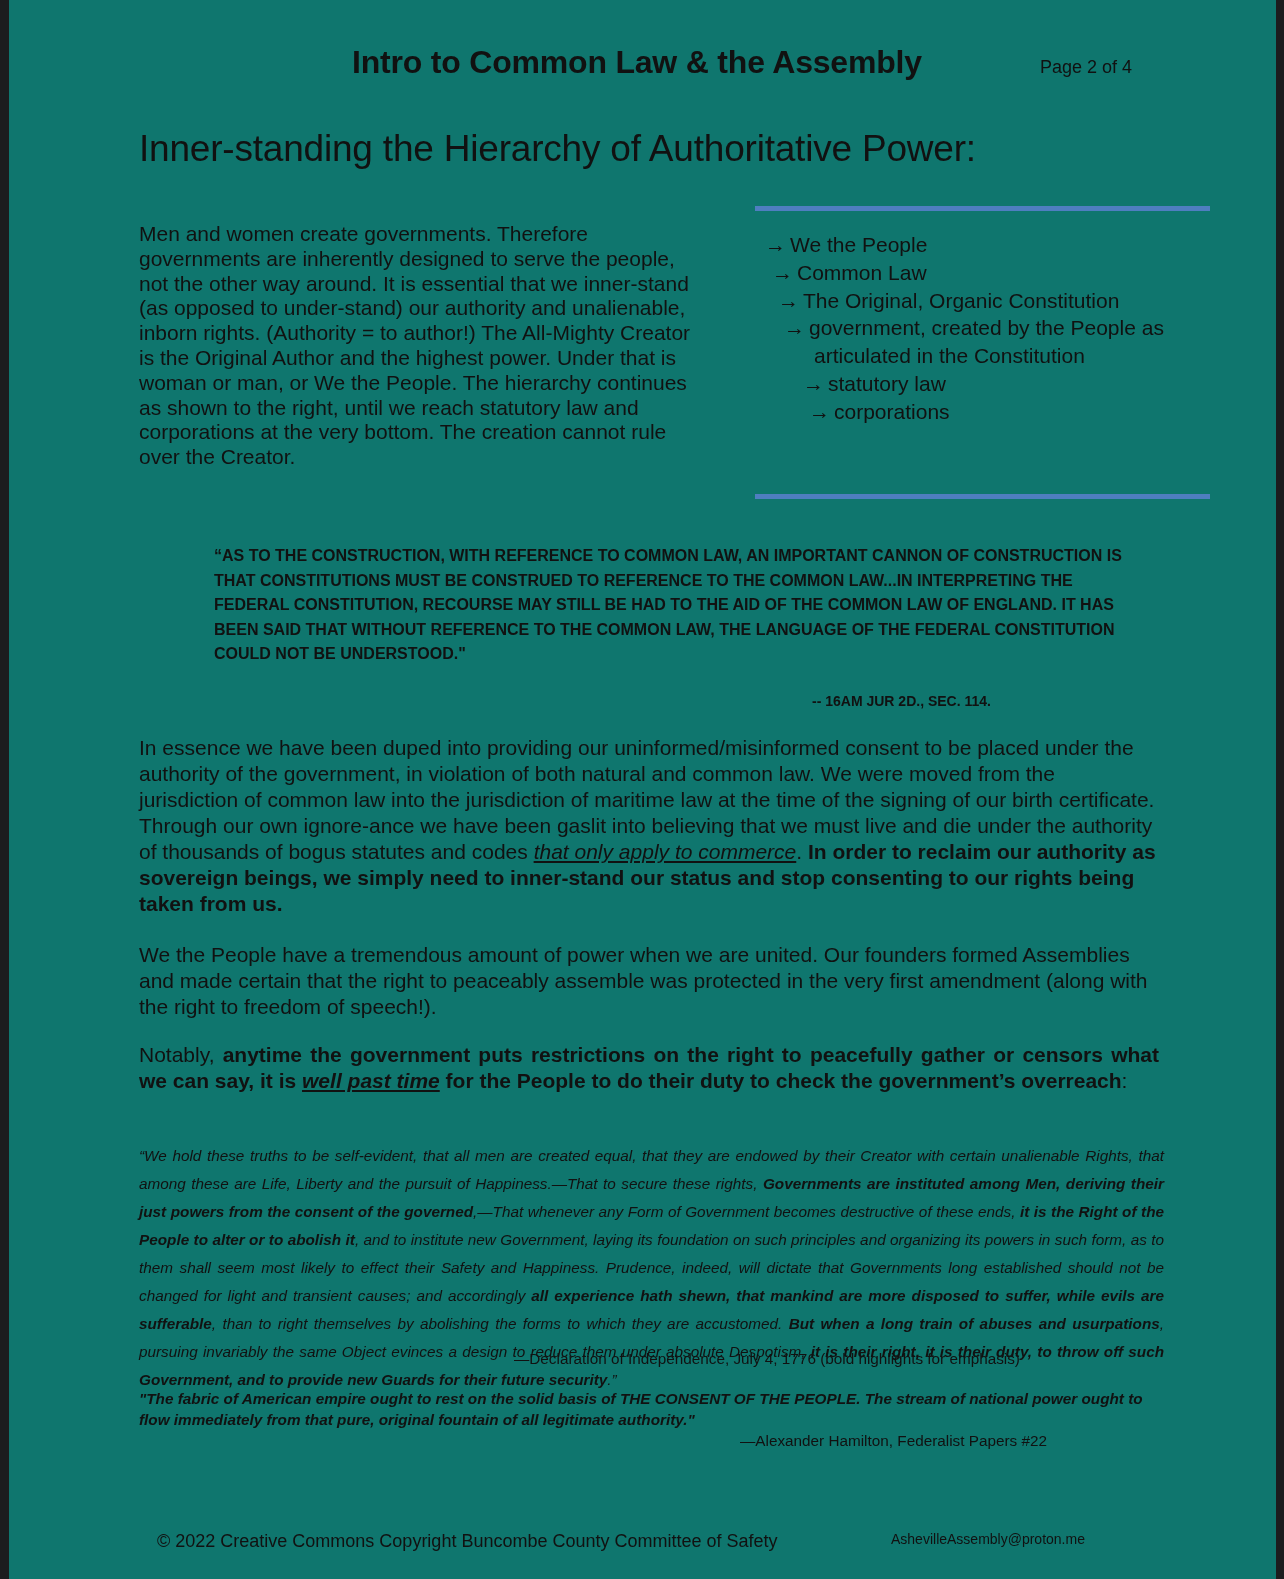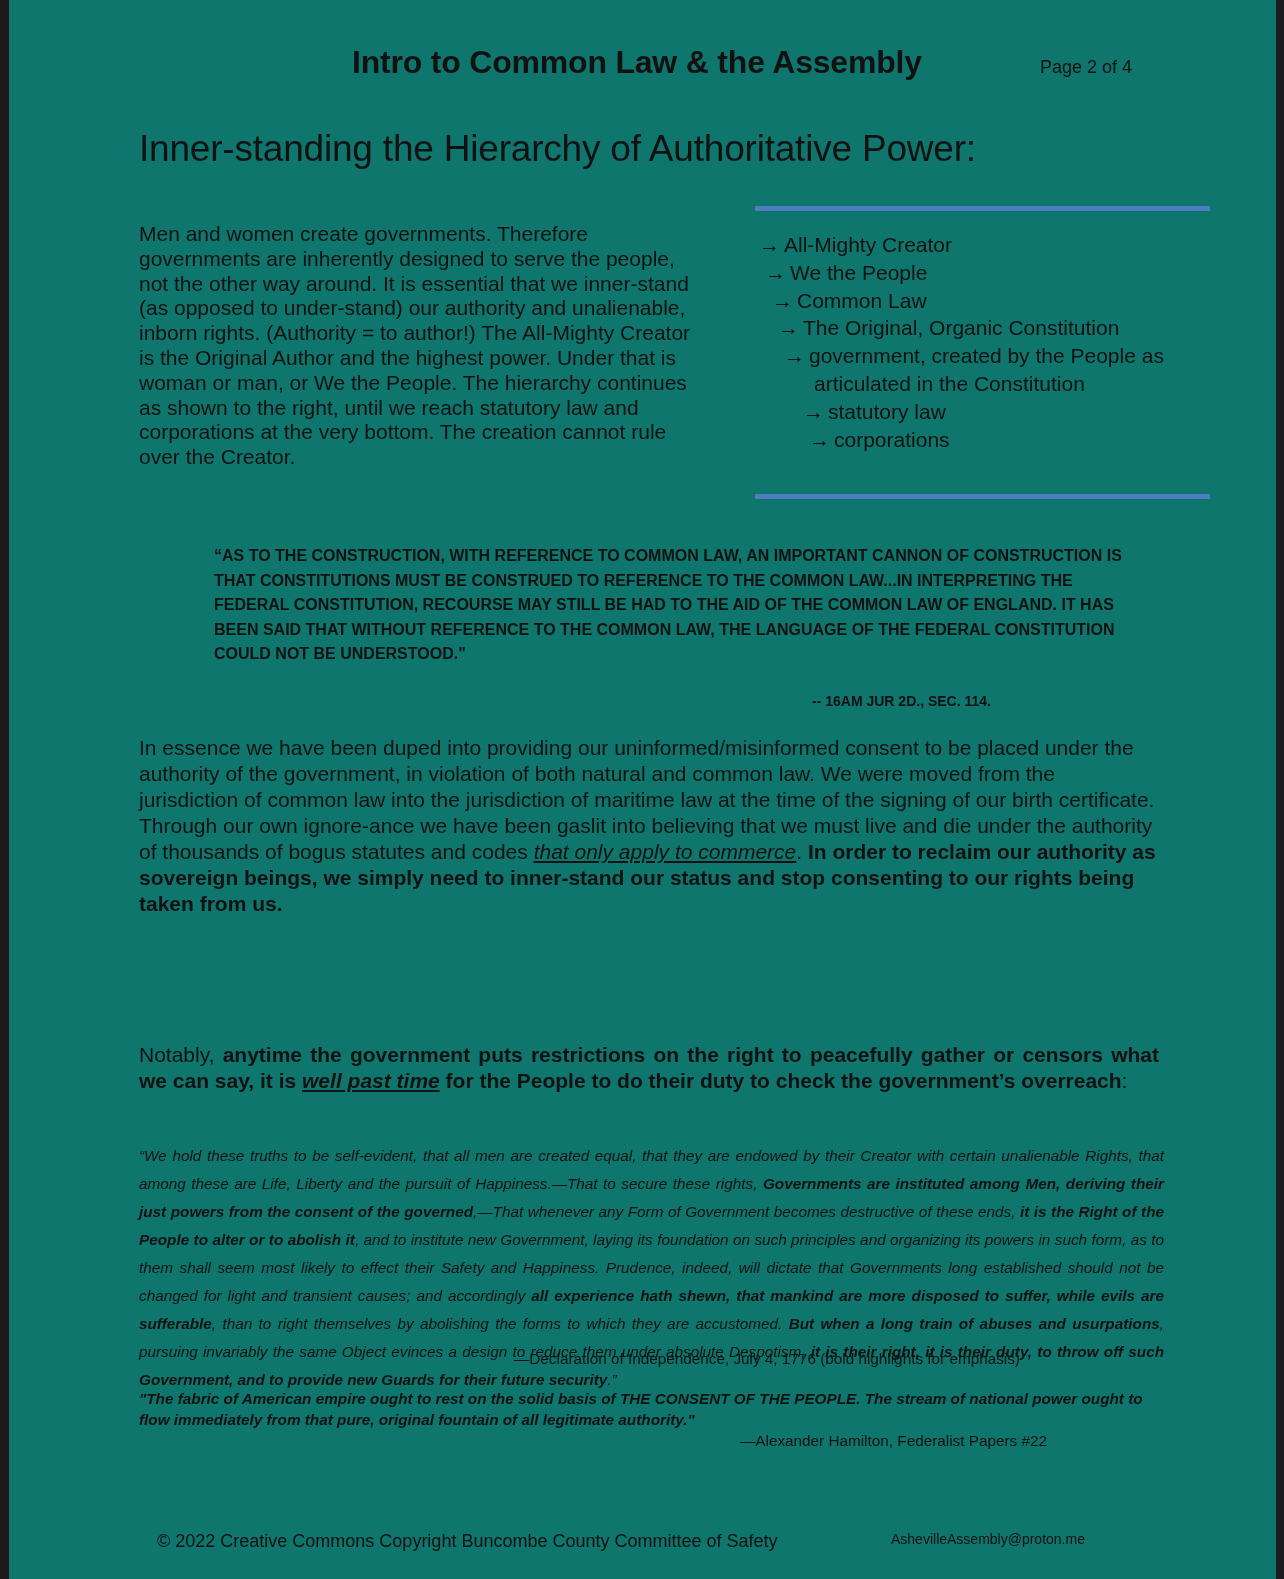--- a/index.html
+++ b/index.html
@@ -46,37 +46,37 @@
   <div class="abs doc-title">Intro to Common Law &amp; the Assembly</div>
   <div class="abs page-num">Page 2 of 4</div>
 
   <div class="abs section-heading">Inner-standing the Hierarchy of Authoritative Power:</div>
 
   <div class="abs intro-para">Men and women create governments. Therefore governments are inherently designed to serve the people, not the other way around. It is essential that we inner-stand (as opposed to under-stand) our authority and unalienable, inborn rights. (Authority = to author!) The All-Mighty Creator is the Original Author and the highest power. Under that is woman or man, or We the People. The hierarchy continues as shown to the right, until we reach statutory law and corporations at the very bottom. The creation cannot rule over the Creator.</div>
 
   <div class="abs hier-box">
     <div class="hier-rule top"></div>
     <div class="hier-list">
-      <div class="hier-item" style="padding-left: 0px;"><span class="arrow">→</span><span>All-Mighty Creator</span></div>
       <div class="hier-item" style="padding-left: 6px;"><span class="arrow">→</span><span>We the People</span></div>
       <div class="hier-item" style="padding-left: 13px;"><span class="arrow">→</span><span>Common Law</span></div>
       <div class="hier-item" style="padding-left: 19px;"><span class="arrow">→</span><span>The Original, Organic Constitution</span></div>
       <div class="hier-item" style="padding-left: 25px;"><span class="arrow">→</span><span>government, created by the People as</span></div>
       <div class="hier-cont" style="padding-left: 55px;"><span>articulated in the Constitution</span></div>
       <div class="hier-item" style="padding-left: 44px;"><span class="arrow">→</span><span>statutory law</span></div>
       <div class="hier-item" style="padding-left: 50px;"><span class="arrow">→</span><span>corporations</span></div>
     </div>
     <div class="hier-rule bottom"></div>
   </div>
 
   <div class="abs caps-quote">“AS TO THE CONSTRUCTION, WITH REFERENCE TO COMMON LAW, AN IMPORTANT CANNON OF CONSTRUCTION IS THAT CONSTITUTIONS MUST BE CONSTRUED TO REFERENCE TO THE COMMON LAW...IN INTERPRETING THE FEDERAL CONSTITUTION, RECOURSE MAY STILL BE HAD TO THE AID OF THE COMMON LAW OF ENGLAND. IT HAS BEEN SAID THAT WITHOUT REFERENCE TO THE COMMON LAW, THE LANGUAGE OF THE FEDERAL CONSTITUTION COULD NOT BE UNDERSTOOD."</div>
   <div class="abs caps-cite">-- 16AM JUR 2D., SEC. 114.</div>
 
   <div class="abs para p1"><span>In essence we have been duped into providing our uninformed/misinformed consent to be placed under the authority of the government, in violation of both natural and common law. We were moved from the jurisdiction of common law into the jurisdiction of maritime law at the time of the signing of our birth certificate. Through our own ignore-ance we have been gaslit into believing that we must live and die under the authority of thousands of bogus statutes and codes </span><span class="i">that only apply to commerce</span><span>. </span><span class="b">In order to reclaim our authority as sovereign beings, we simply need to inner-stand our status and stop consenting to our rights being taken from us.</span></div>
 
+  <div class="abs para p2">We the People have a tremendous amount of power when we are united. Our founders formed Assemblies and made certain that the right to peaceably assemble was protected in  the very first amendment (along with the right to freedom of speech!).</div>
 
   <div class="abs para p3"><span>Notably, </span><span class="b">anytime the government puts restrictions on the right to peacefully gather or censors what we can say, it is </span><span class="b i">well past time</span><span class="b"> for the People to do their duty to check the government’s overreach</span><span>:</span></div>
 
   <div class="abs decl">
     <span>“We hold these truths to be self-evident, that all men are created equal, that they are endowed by their Creator with certain unalienable Rights, that among these are Life, Liberty and the pursuit of Happiness.—That to secure these rights, </span><span class="b">Governments are instituted among Men, deriving their just powers from the consent of the governed</span><span>,—That whenever any Form of Government becomes destructive of these ends, </span><span class="b">it is the Right of the People to alter or to abolish it</span><span>, and to institute  new Government, laying its foundation on such principles and organizing its powers in such form, as to them shall seem most likely to effect their Safety and Happiness. Prudence, indeed, will dictate that Governments long established should not be changed for light and transient causes; and accordingly </span><span class="b">all experience hath shewn, that mankind are more disposed to suffer, while evils are sufferable</span><span>, than to right themselves by abolishing the forms to which they are accustomed. </span><span class="b">But when a long train of abuses and usurpations</span><span>, pursuing invariably the same Object evinces a design to reduce them under absolute Despotism, </span><span class="b">it is their right, it is their duty, to throw off such Government, and to provide new Guards for their future security</span><span>.”</span>
   </div>
   <div class="abs decl-cite">—Declaration of Independence, July 4, 1776 (bold highlights for emphasis)</div>
 
   <div class="abs ham">"The fabric of American empire ought to rest on the solid basis of THE CONSENT OF THE PEOPLE. The stream of national power ought to flow immediately from that pure, original fountain of all legitimate authority."</div>
   <div class="abs ham-cite">—Alexander Hamilton, Federalist Papers #22</div>

